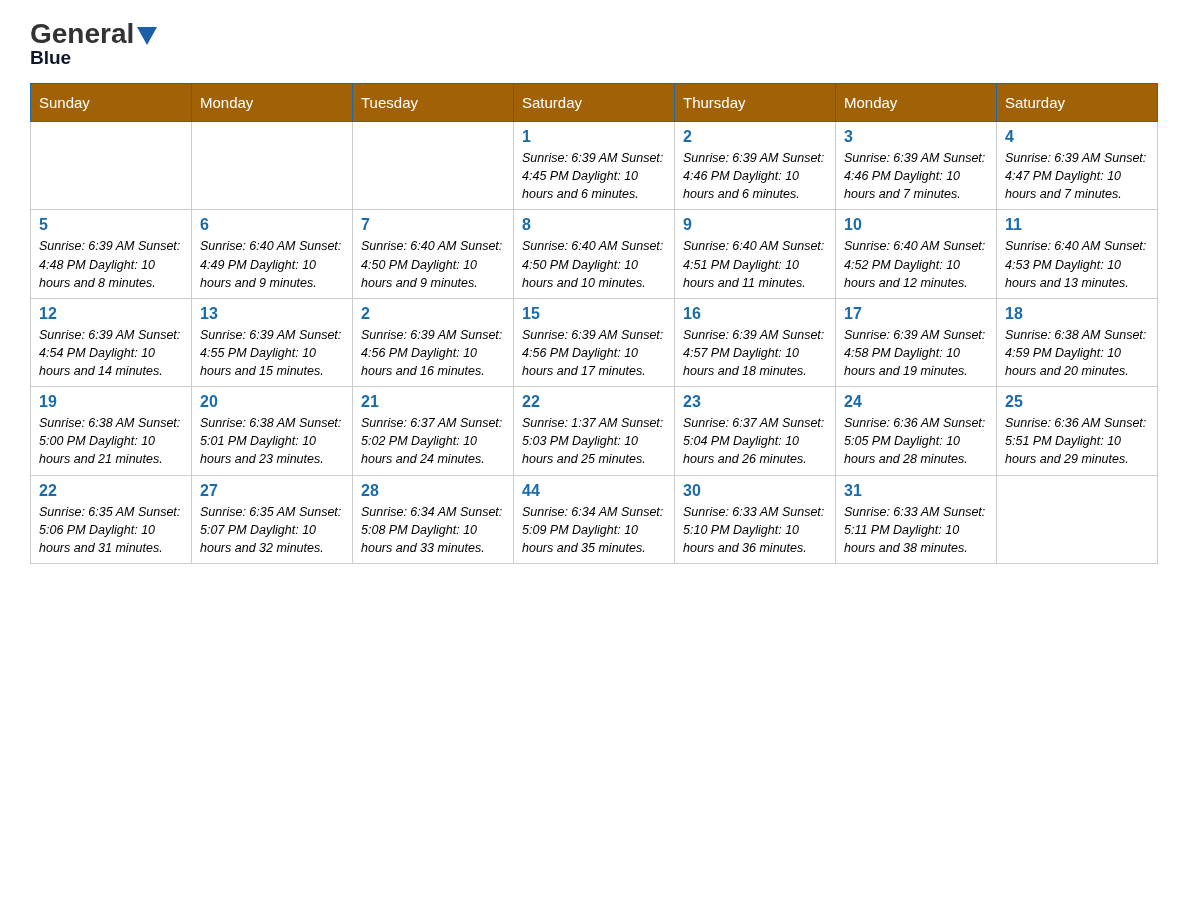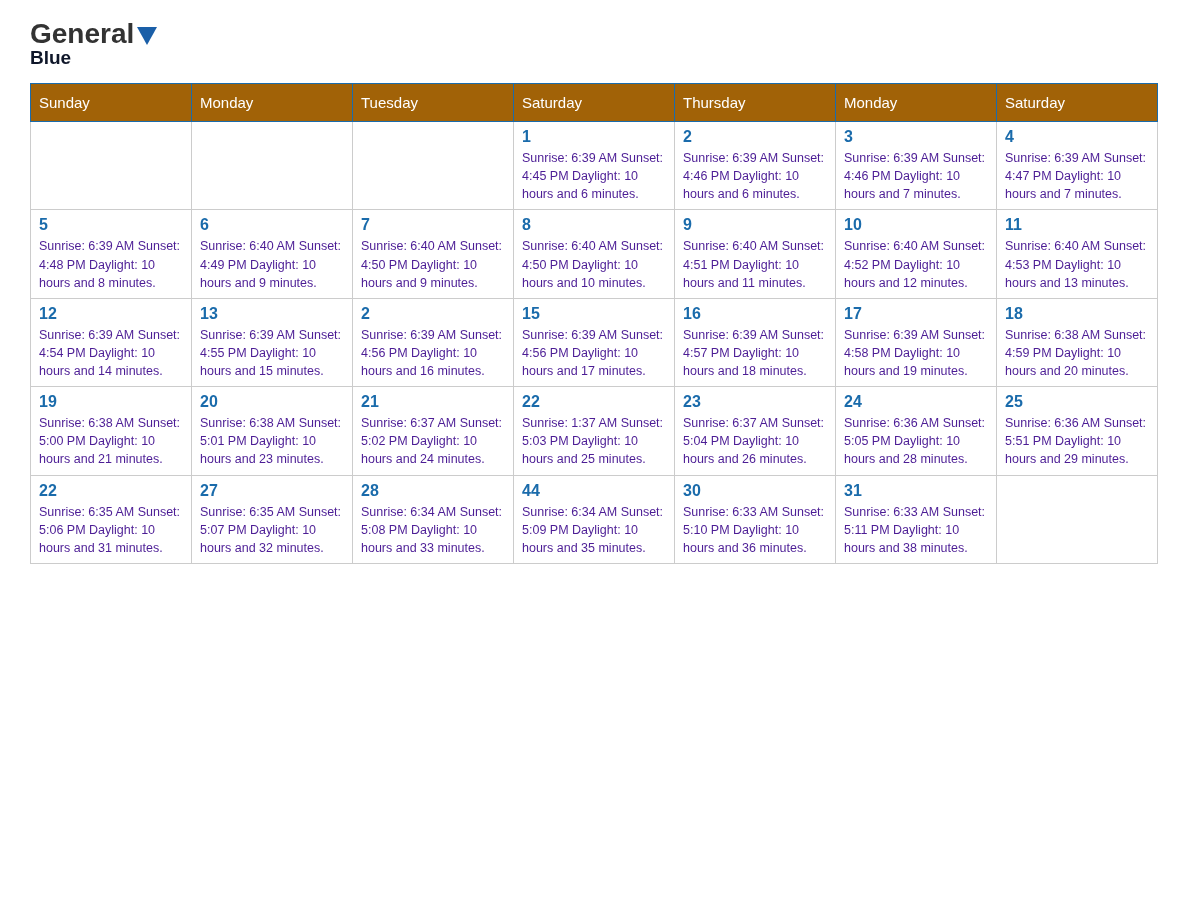--- a/index.html
+++ b/index.html
@@ -84,22 +84,23 @@
     }
     .day-number {
       font-size: 16px;
       font-weight: bold;
       color: #1a6bab;
       display: block;
       margin-bottom: 3px;
     }
     .day-info {
       font-size: 12.5px;
-      color: #4c1d95;
+      color: #000000;
       line-height: 1.45;
+      font-style: italic;
     }
     .empty-cell {
       background: #fff;
     }
     tbody tr td:first-child .day-number {
       color: #1a6bab;
     }
   </style>
 </head>
 <body>

